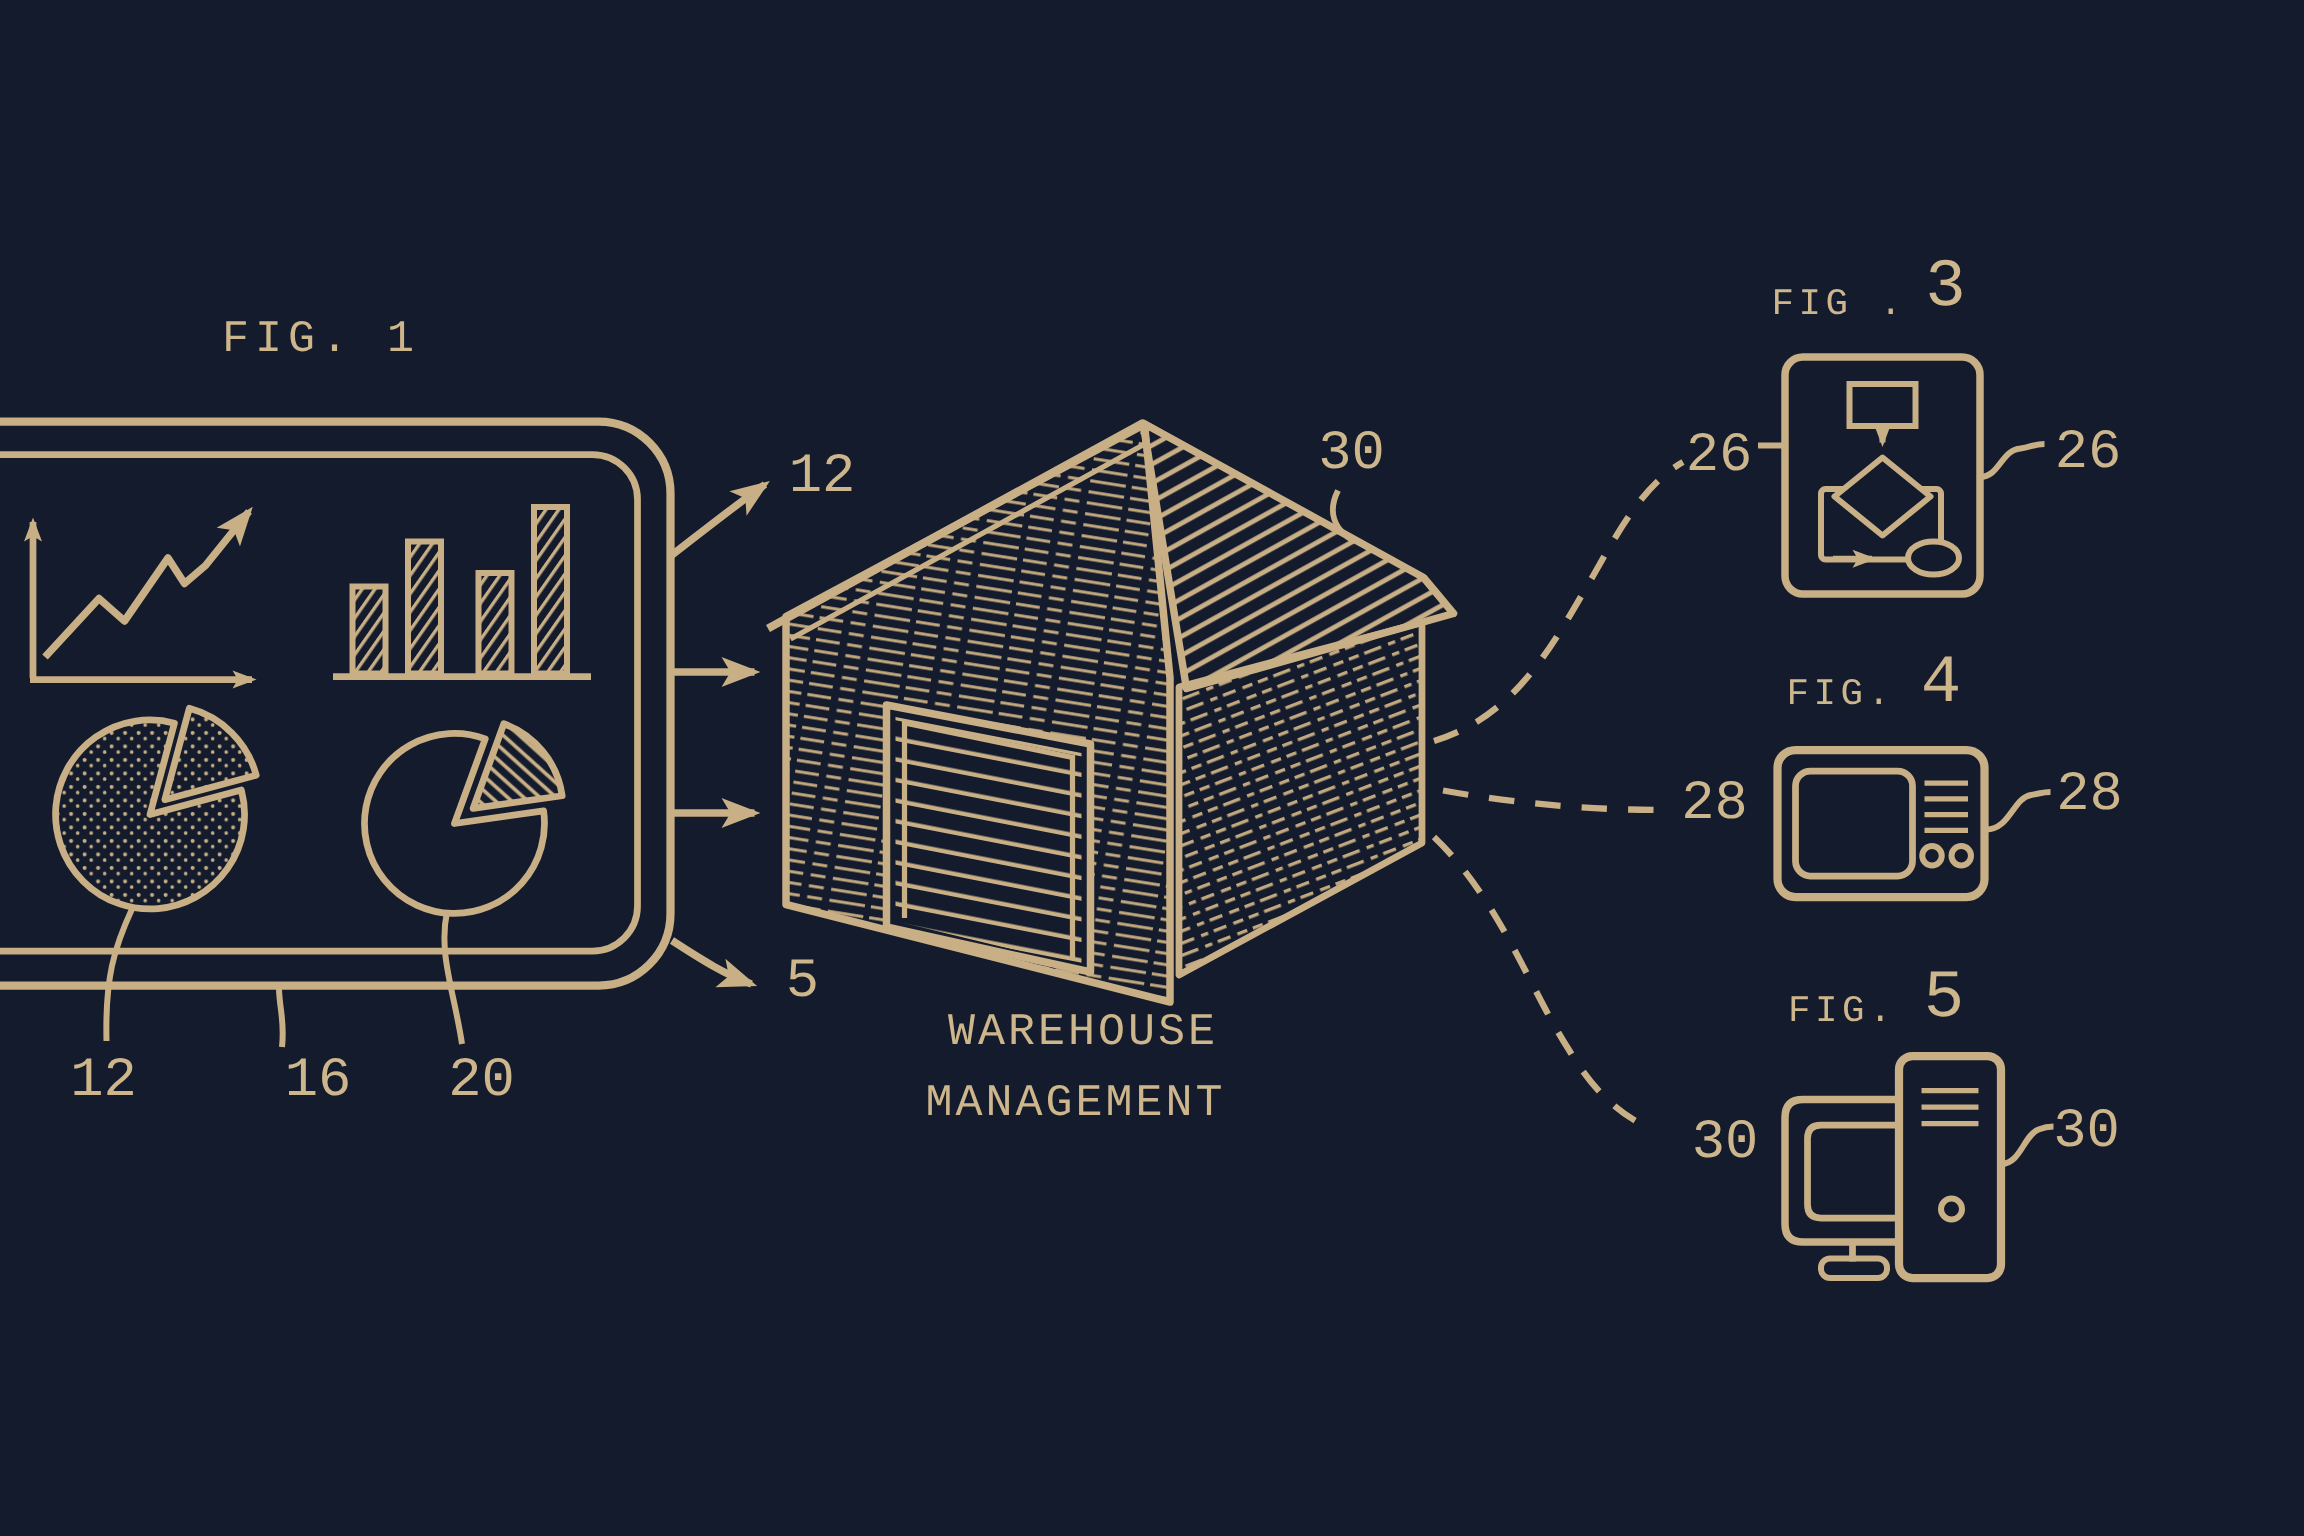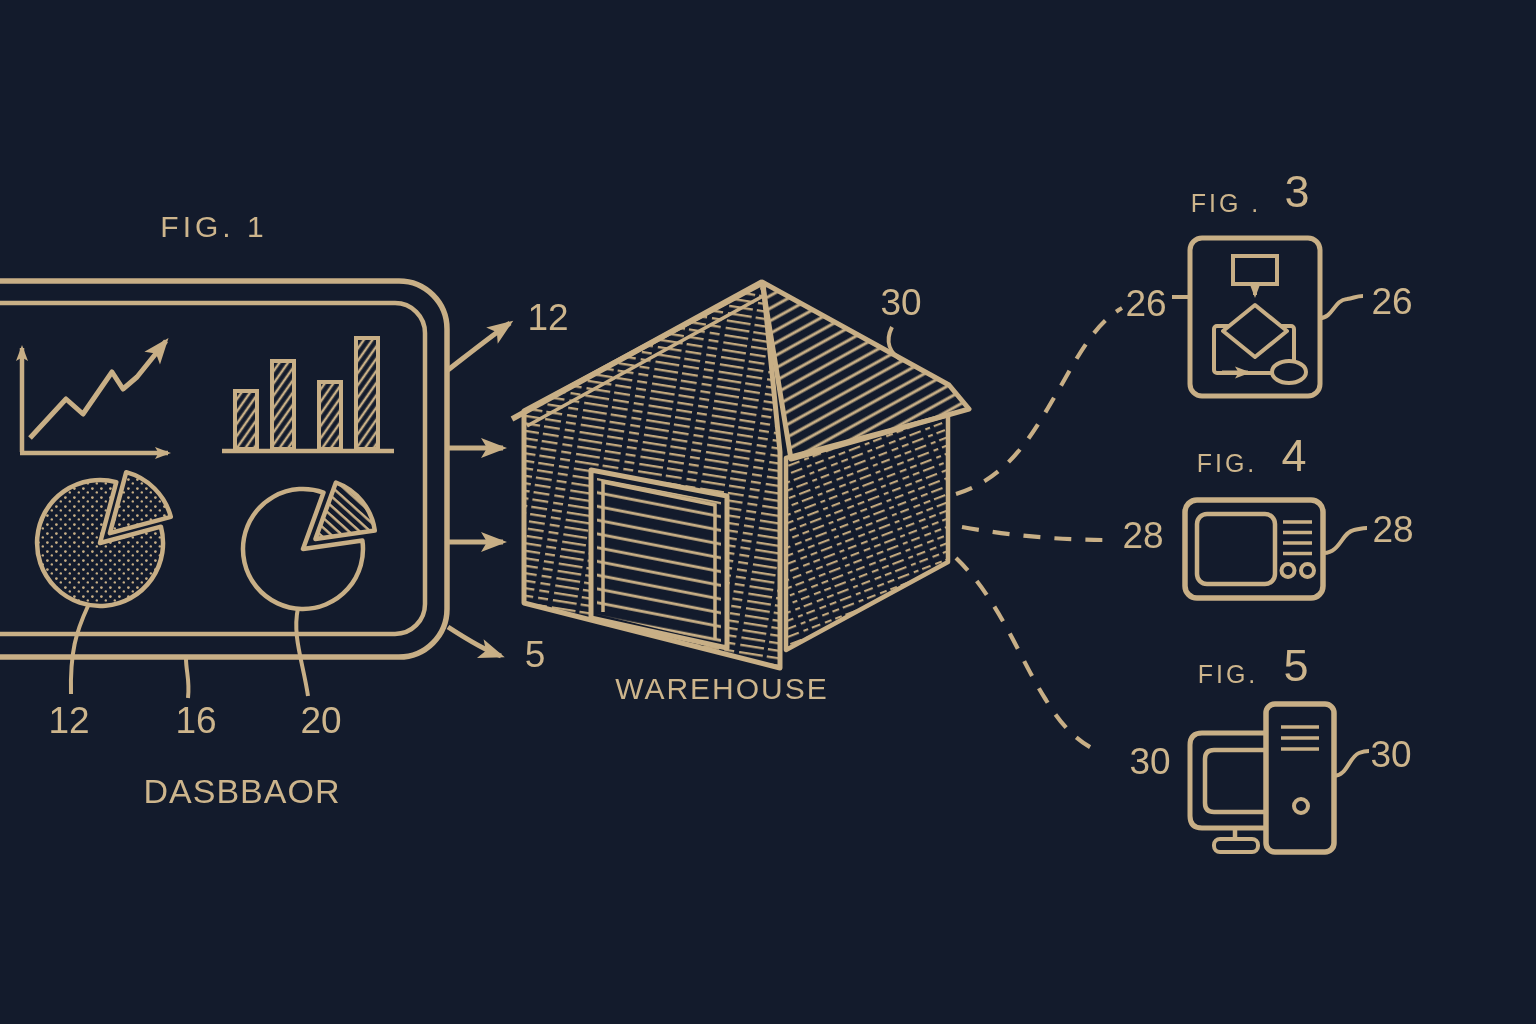--- a/index.html
+++ b/index.html
@@ -1,19 +1,19 @@
 <!DOCTYPE html>
 <html><head>
 <meta charset="utf-8">
 <style>
   html,body{margin:0;padding:0;background:#131b2c;}
   .stage{
     position:relative;width:1536px;height:864px;overflow:hidden;
     background:#131b2c;
-    font-family:Liberation Sans, sans-serif;
+    font-family:Liberation Mono, monospace;
   }
   svg.art{position:absolute;left:0;top:0;}
   .lbl{
     position:absolute;color:#cdb58c;white-space:nowrap;
     transform:translate(-50%,-50%);
     -webkit-user-select:none;user-select:none;
   }
   .num{font-size:37px;letter-spacing:0px;}
   .fig{font-size:30px;letter-spacing:4px;}
   .figsm{font-size:25px;letter-spacing:3px;}
@@ -168,28 +168,28 @@
     <path d="M1334,776 C1347,776 1349,757 1359,753 C1364,751 1366,751 1369,751" fill="none" stroke="#c8af86" stroke-width="4"></path>
   </g>
 </svg>
 
 <span class="lbl fig" style="left:214px;top:227px">FIG. 1</span>
 
 <span class="lbl num" style="left:548px;top:318px">12</span>
 <span class="lbl num" style="left:535px;top:655px">5</span>
 
 <span class="lbl num" style="left:69px;top:721px">12</span>
-<span class="lbl num" style="left:196px;top:721px">16</span>
+<span class="lbl num" style="left:212px;top:721px">16</span>
 <span class="lbl num" style="left:321px;top:721px">20</span>
 
-<span class="lbl caption" style="left:242px;top:791px">DASBBAOR</span>
 
 <span class="lbl num" style="left:901px;top:303px">30</span>
 
 <span class="lbl title" style="left:722px;top:689px">WAREHOUSE</span>
+<span class="lbl title" style="left:717px;top:736px">MANAGEMENT</span>
 
 <span class="lbl figsm" style="left:1226px;top:203px">FIG .</span>
 <span class="lbl fignum" style="left:1297px;top:192px">3</span>
 <span class="lbl num" style="left:1146px;top:304px">26</span>
 <span class="lbl num" style="left:1392px;top:302px">26</span>
 
 <span class="lbl figsm" style="left:1227px;top:463px">FIG.</span>
 <span class="lbl fignum" style="left:1294px;top:456px">4</span>
 <span class="lbl num" style="left:1143px;top:536px">28</span>
 <span class="lbl num" style="left:1393px;top:530px">28</span>

